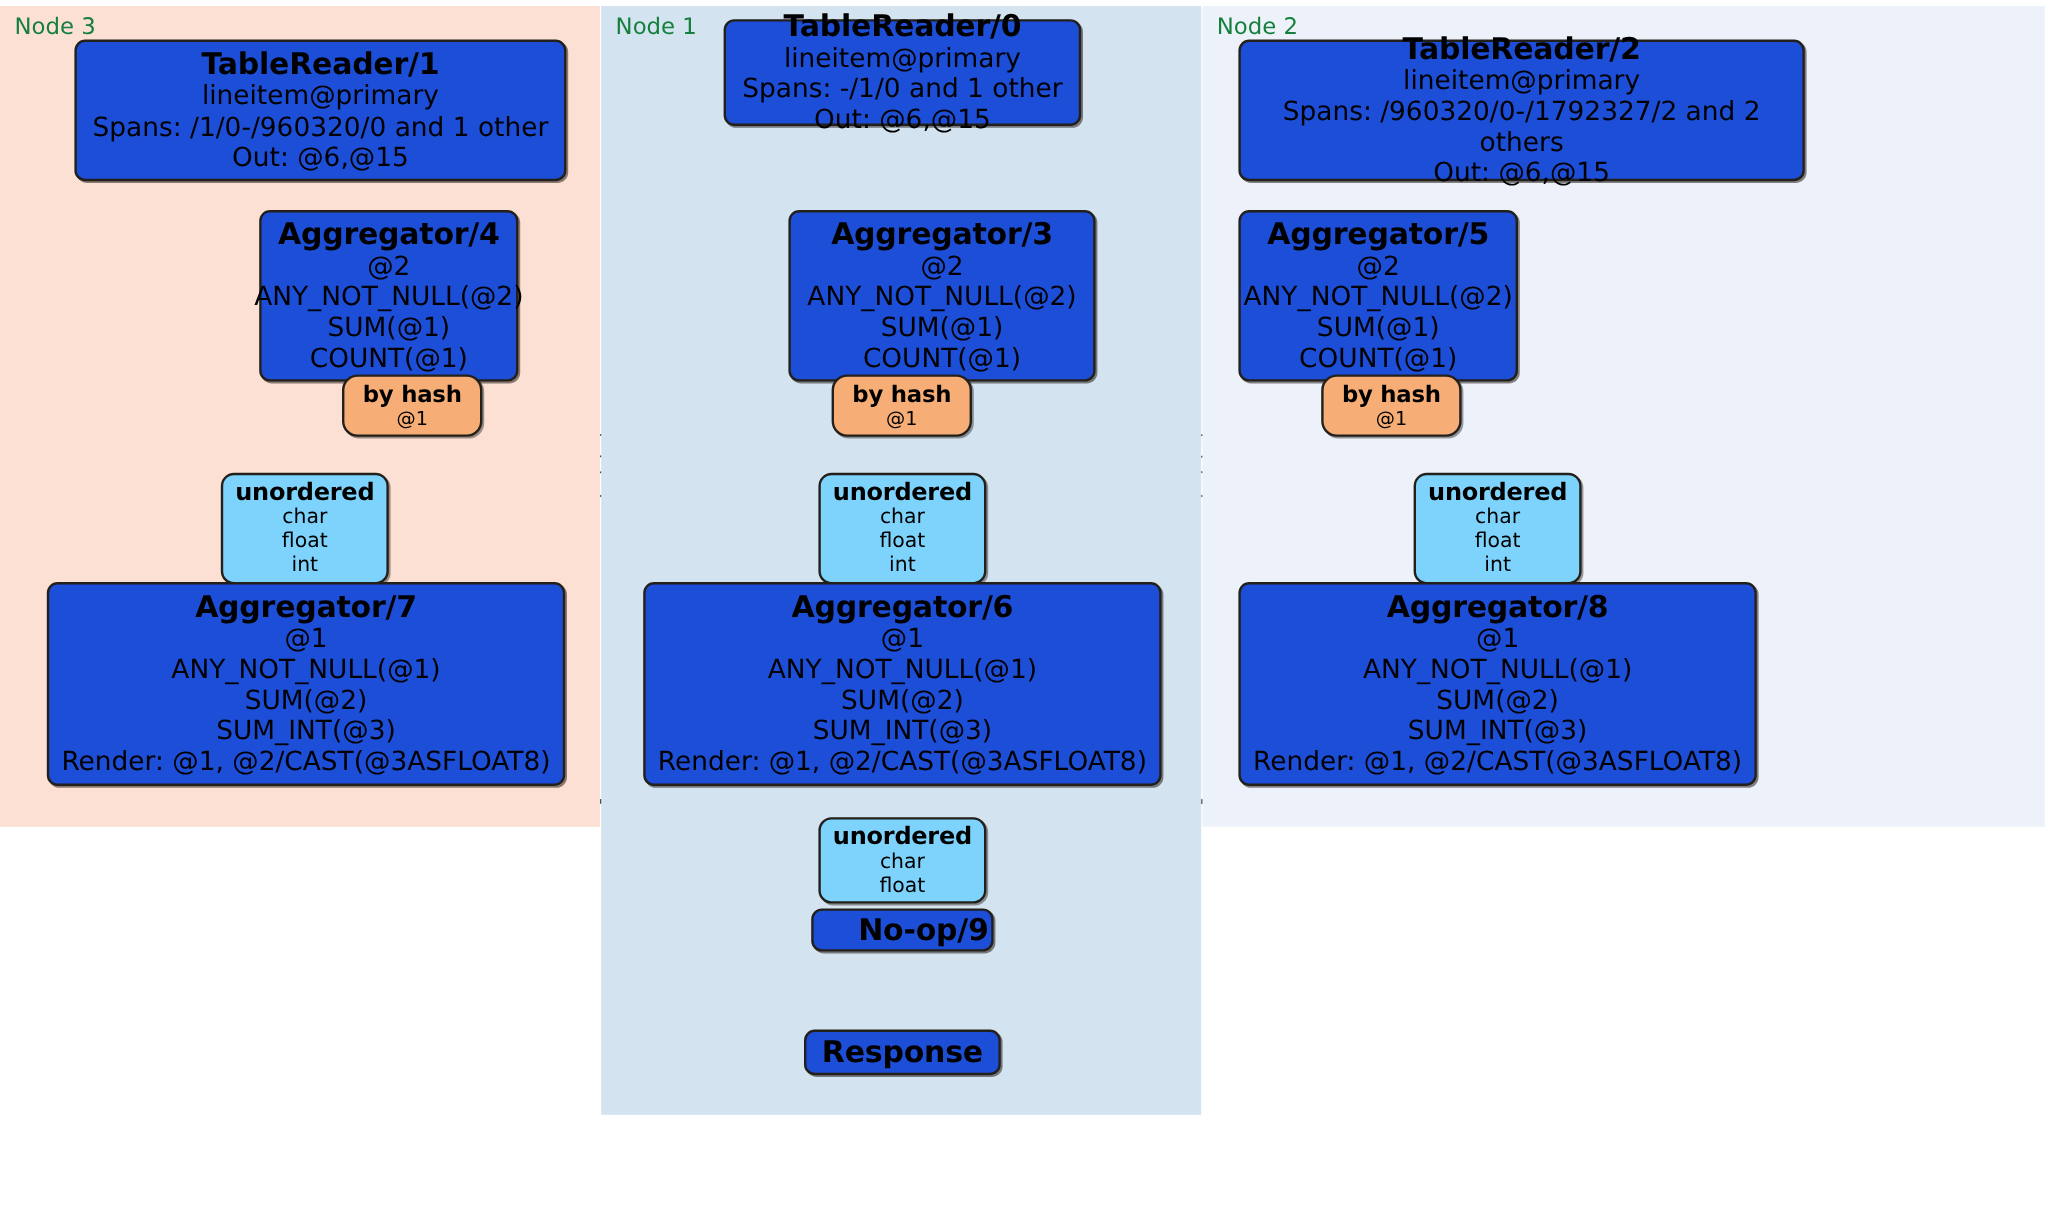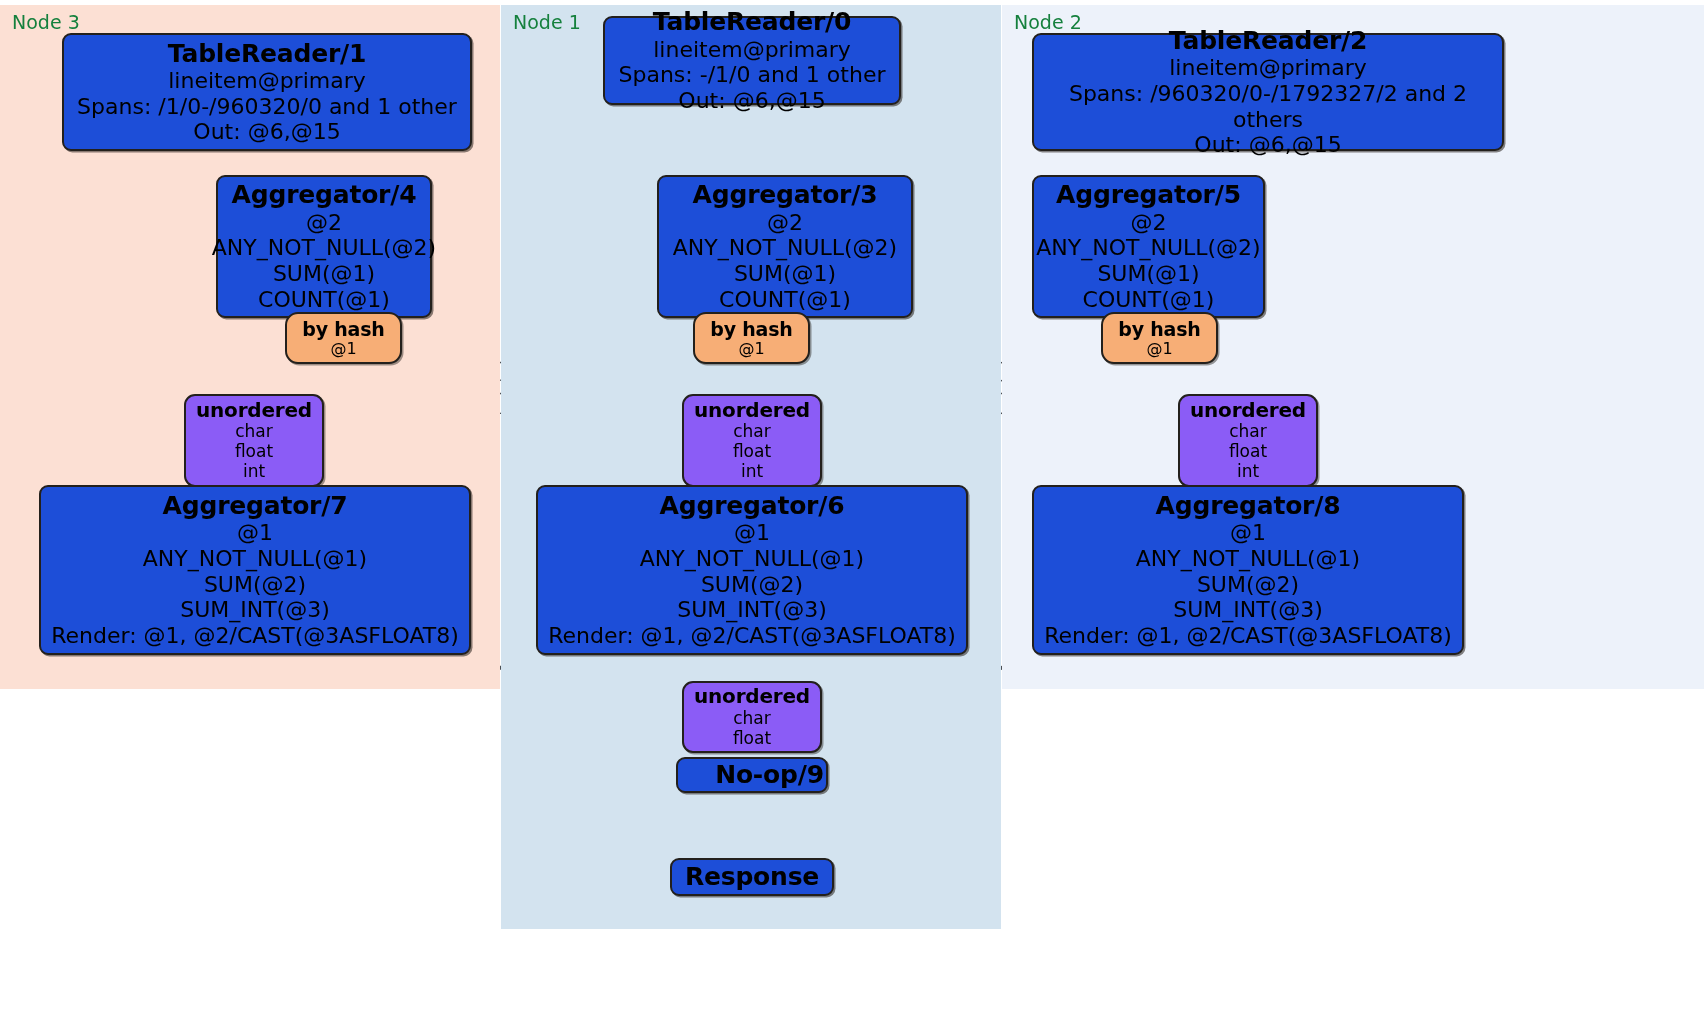--- a/index.html
+++ b/index.html
@@ -58,21 +58,21 @@
     background: #1d4ed8;
     border-radius: 9px;
     box-shadow: 1.5px 1.5px 0 rgba(40,35,30,0.55);
   }
   .router {
     background: #f7ae76;
     border-radius: 13px;
     box-shadow: 1.5px 1.5px 0 rgba(40,35,30,0.45);
   }
   .receiver {
-    background: #8b5cf6;
+    background: #7dd3fc;
     border-radius: 11px;
     box-shadow: 1.5px 1.5px 0 rgba(40,35,30,0.45);
   }
   .title {
     font-weight: bold;
     font-size: 25px;
     letter-spacing: -0.2px;
   }
   .sub {
     font-size: 22px;

